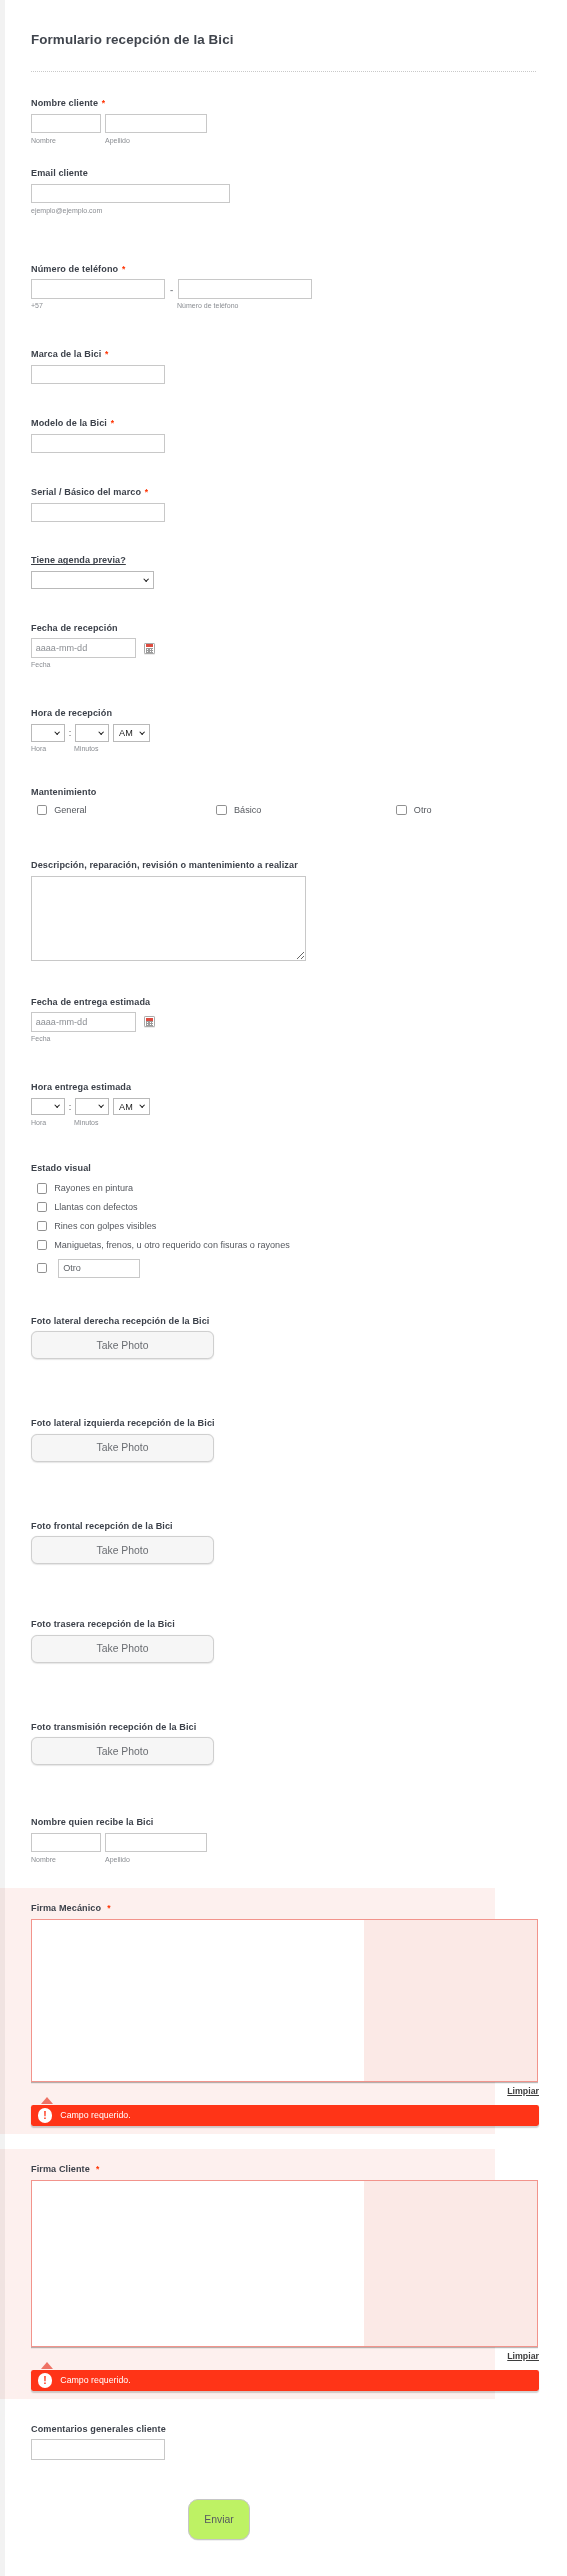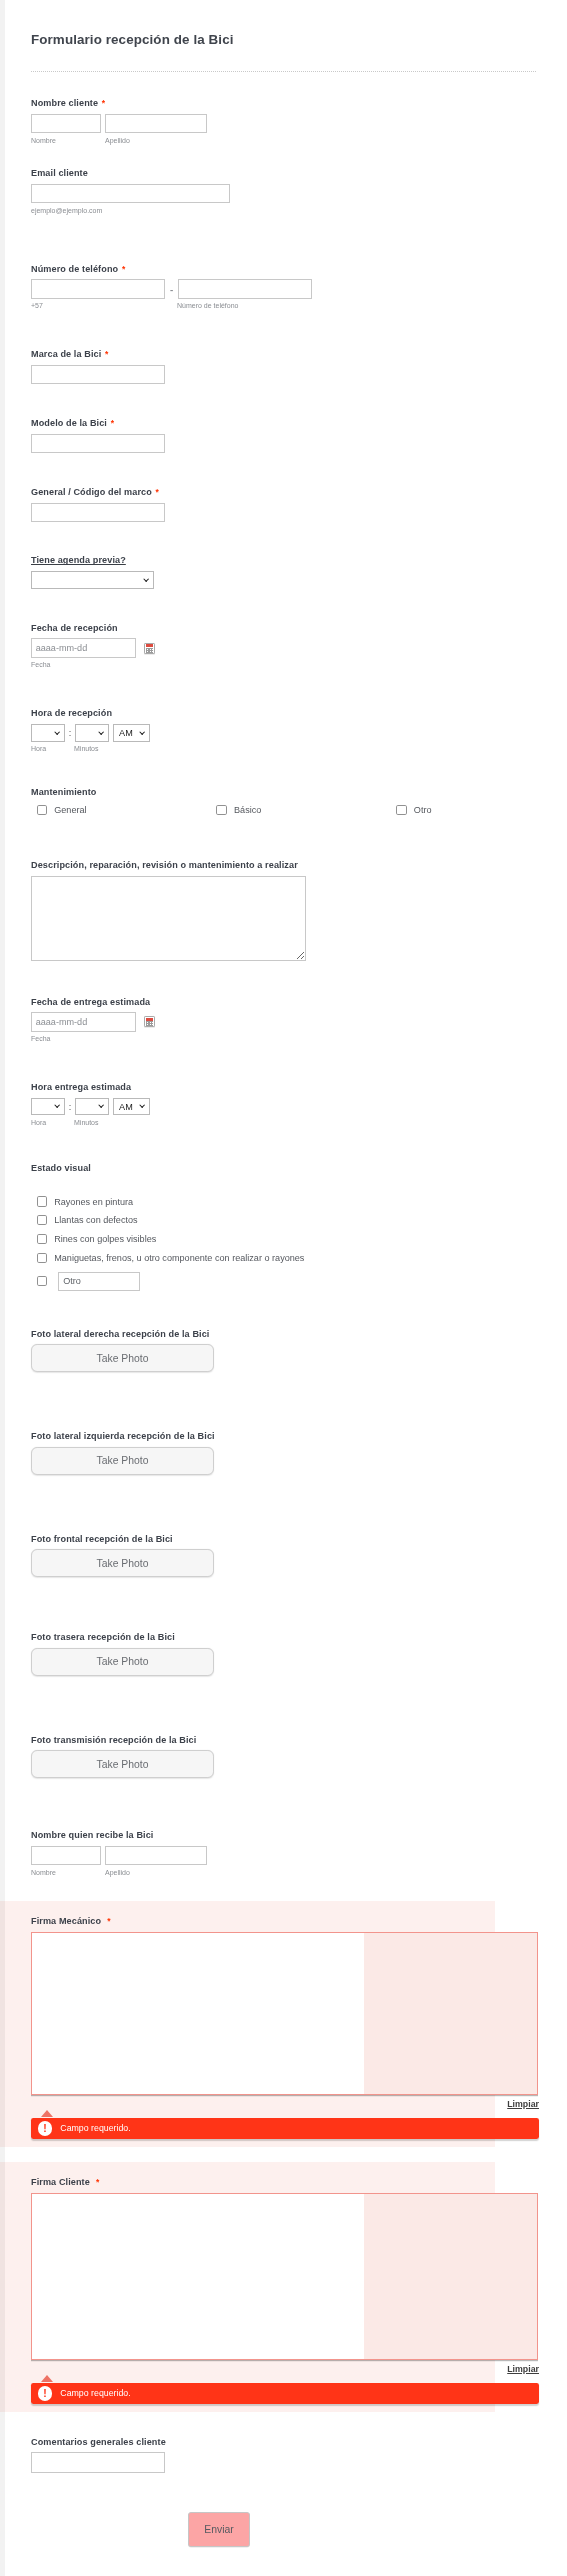--- a/index.html
+++ b/index.html
@@ -79,21 +79,21 @@
       repeating-linear-gradient(to right, #9a9a9a 0 1.2px, transparent 1.2px 2.4px),
       repeating-linear-gradient(to bottom, #9a9a9a 0 1.2px, transparent 1.2px 1.8px);
   }
 
   
   .cb {
     appearance:none; -webkit-appearance:none;
     width:10.4px; height:10.4px; border:1.2px solid #919191; border-radius:1.8px;
     background:#fff; cursor:pointer; flex:0 0 auto;
   }
-  .cb-row { display:flex; align-items:flex-end; }
+  .cb-row { display:flex; align-items:flex-start; }
   .cb-label { font-size:9.1px; color:#55585e; margin-left:7.3px; }
   .mant-row { display:flex; padding-left:5.5px; margin-top:7.3px;gap:22px; }
   .mant-item { width:173px; display:flex; align-items:center; }
   .ev-list { padding-left:5.5px; }
   .ev-item { margin-bottom:8.5px; }
   .otro-row { display:flex; align-items:center; margin-top:1.2px; }
   .otro-row .t-input { margin-left:11.6px; font-size:9.1px; color:#555; }
   .otro-row .t-input::placeholder { color:#5f6368; opacity:1; }
 
   textarea.desc {
@@ -136,21 +136,21 @@
     width:14.6px; height:14.6px; border-radius:50%; background:#fff; color:#ff3417;
     font-weight:bold; font-size:10.4px; display:flex; align-items:center; justify-content:center;
     margin:0 8px 0 6.7px; flex:0 0 auto;
   }
   .error-text { color:#fff; font-size:8.8px; }
 
   .gap-between-pink { height:15.2px; background:#fff; }
 
   .submit-row { padding-left:157px; margin-top:39px; padding-bottom:37px; }
   .submit-btn {
-    width:62px; height:35px; background:#fca5a5; border:0.6px solid #c6c6c6; border-radius:3px;
+    width:62px; height:41px; background:#bef264; border:0.6px solid #c6c6c6; border-radius:10px;
     color:#565a60; font-size:10.4px; font-family:"Liberation Sans",sans-serif;
     box-shadow:0 0.6px 0.6px rgba(0,0,0,.12); cursor:pointer;
   }
 </style>
 </head>
 <body>
 
 <div class="left-strip"></div>
 
 <div class="page">
@@ -194,21 +194,21 @@
       <label class="f-label"><span>Marca de la Bici</span><span class="req">*</span></label>
       <input class="t-input w-220" style="">
     </div>
 
     <div class="field" style="margin-bottom:34px;">
       <label class="f-label"><span>Modelo de la Bici</span><span class="req">*</span></label>
       <input class="t-input w-220" style="">
     </div>
 
     <div class="field" style="margin-bottom:33px;">
-      <label class="f-label"><span>General / Código del marco</span><span class="req">*</span></label>
+      <label class="f-label"><span>Serial / Básico del marco</span><span class="req">*</span></label>
       <input class="t-input w-220" style="">
     </div>
 
     <div class="field" style="margin-bottom:34px;text-decoration:underline;">
       <label class="f-label">Tiene agenda previa?</label>
       <div class="select sel-agenda">
         <span class="sel-text"></span>
         <span class="chev"></span>
       </div>
     </div>
@@ -300,37 +300,37 @@
           <span class="chev"></span>
         </div>
       </div>
       <div class="sub-row">
         <span style="width:43px;">Hora</span>
         <span>Minutos</span>
       </div>
     </div>
 
     <div class="field" style="margin-bottom:38px;">
-      <label class="f-label" style="margin-bottom:23px;">Estado visual</label>
+      <label class="f-label" style="margin-bottom:10px;">Estado visual</label>
       <div class="ev-list">
         <div class="cb-row ev-item">
           <input type="checkbox" class="cb" style="">
           <span class="cb-label">Rayones en pintura</span>
         </div>
         <div class="cb-row ev-item">
           <input type="checkbox" class="cb" style="">
           <span class="cb-label">Llantas con defectos</span>
         </div>
         <div class="cb-row ev-item">
           <input type="checkbox" class="cb" style="">
           <span class="cb-label">Rines con golpes visibles</span>
         </div>
         <div class="cb-row ev-item">
           <input type="checkbox" class="cb" style="">
-          <span class="cb-label">Maniguetas,  frenos, u otro componente con realizar o rayones</span>
+          <span class="cb-label">Maniguetas,  frenos, u otro requerido con fisuras o rayones</span>
         </div>
         <div class="otro-row">
           <input type="checkbox" class="cb" style="">
           <input class="t-input w-otro" placeholder="Otro" style="">
         </div>
       </div>
     </div>
 
     <div class="field" style="margin-bottom:59px;">
       <label class="f-label">Foto lateral derecha recepción de la Bici</label>

